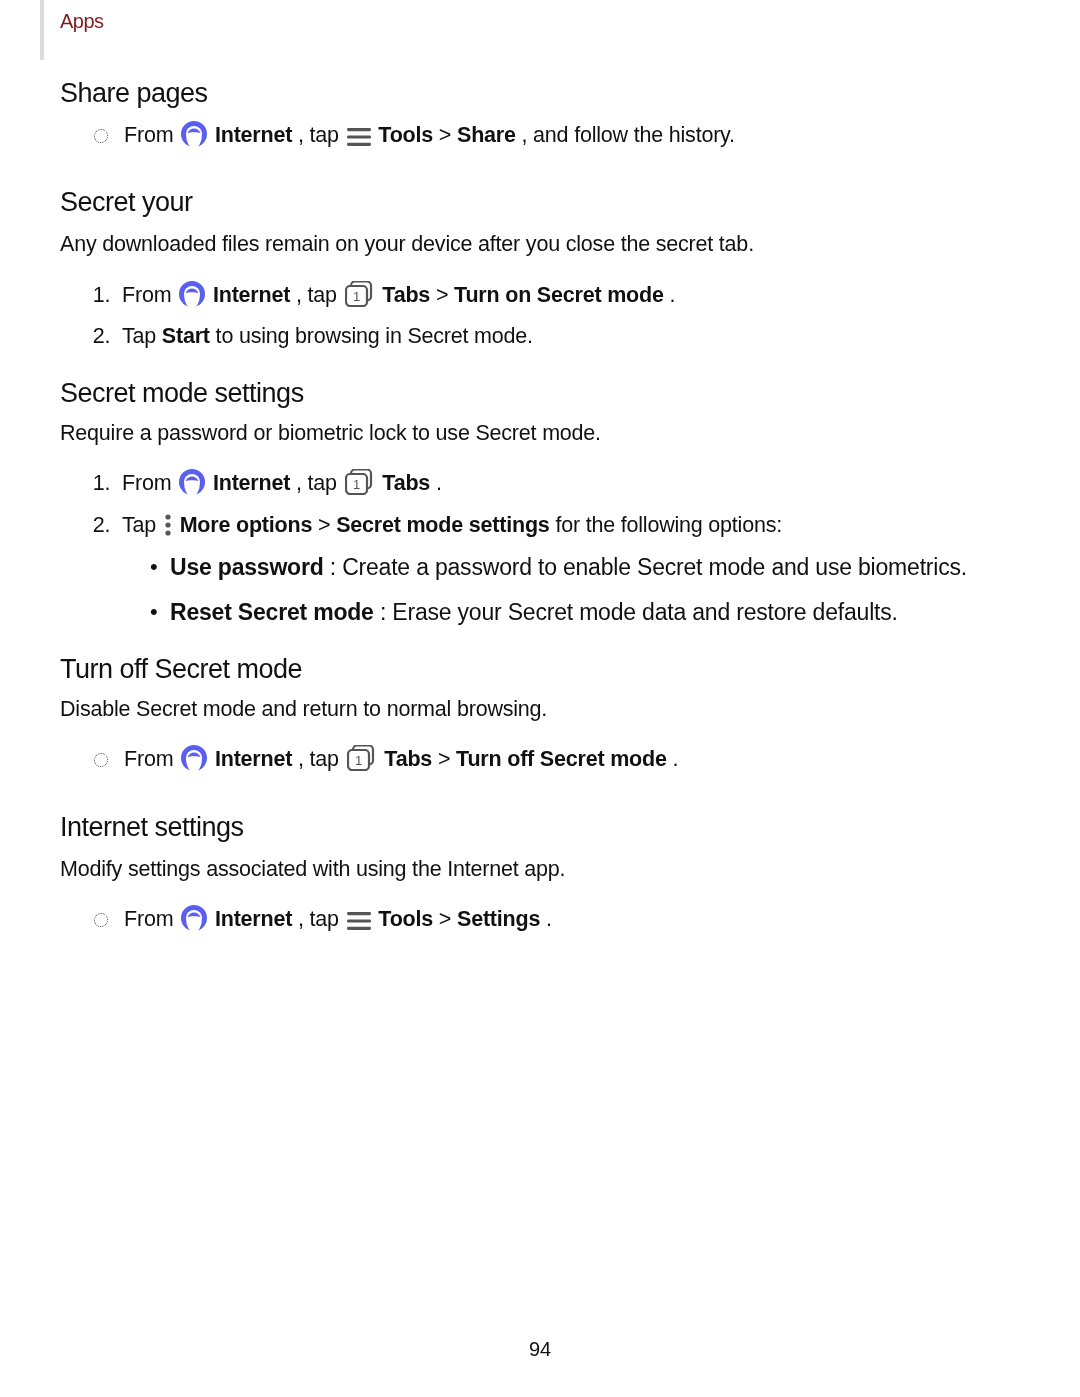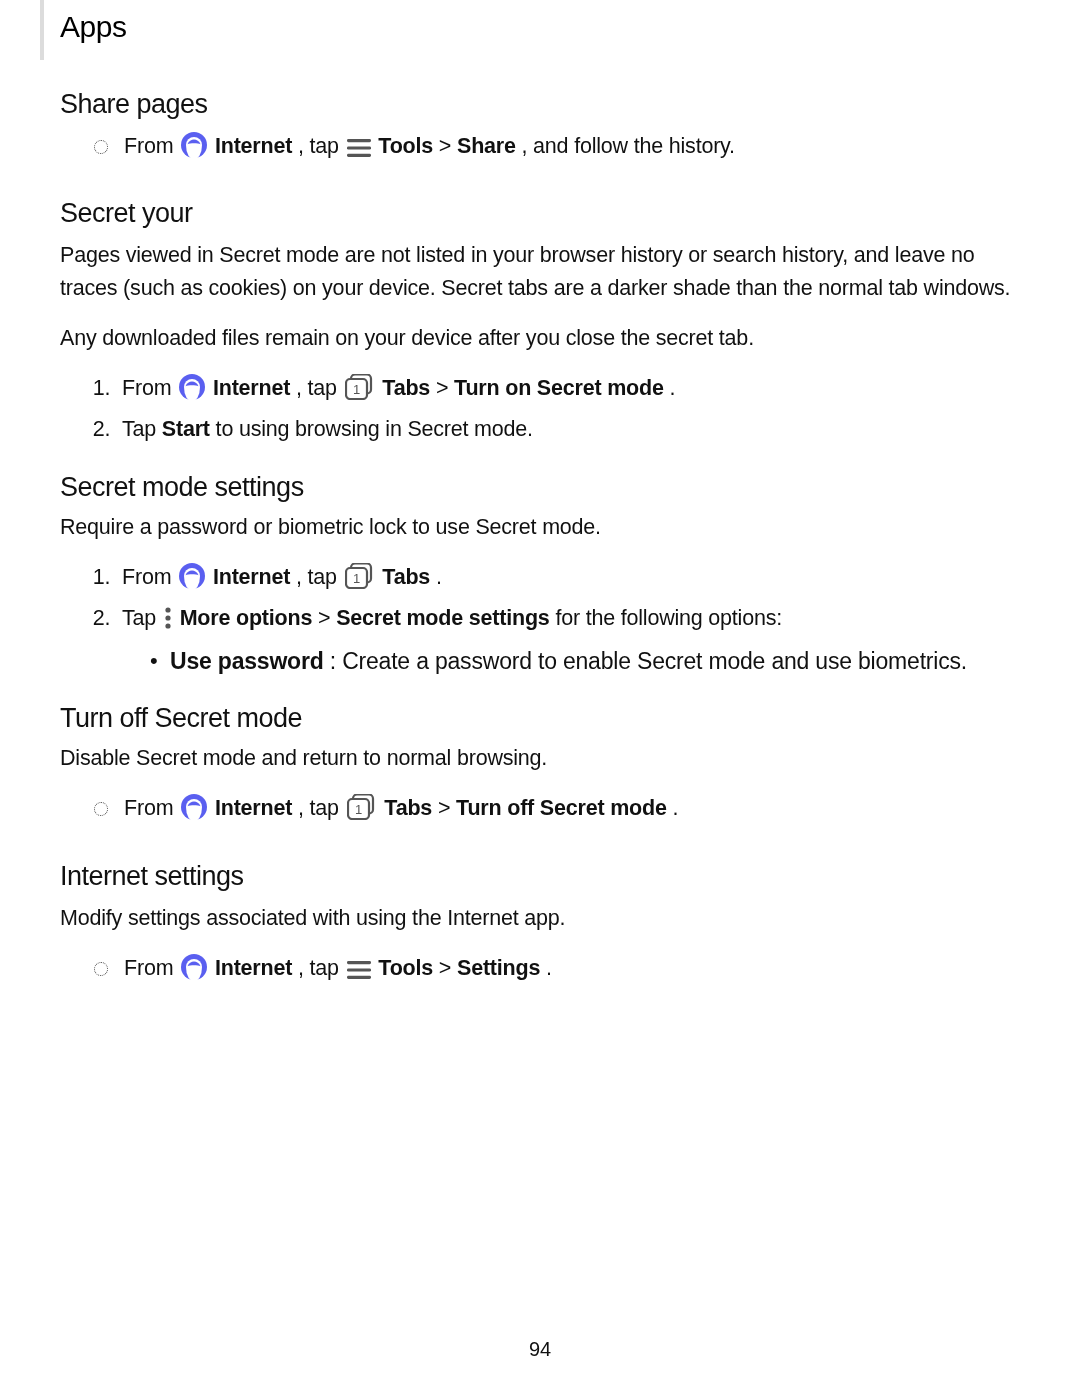--- a/index.html
+++ b/index.html
@@ -24,22 +24,22 @@
   }
   .header-rule {
     position: absolute;
     left: -20px;
     top: 0;
     width: 4px;
     height: 60px;
     background: #dcdcdc;
   }
   .header-title {
-    font-size: 30px;
-    color: #000000;
+    font-size: 20px;
+    color: #7f1d1d;
     letter-spacing: -0.5px;
     padding-left: 0;
   }
   .h1 {
     font-size: 27px;
     font-weight: 400;
     margin-top: 35px;
     margin-bottom: 10px;
     letter-spacing: -0.5px;
   }
@@ -160,21 +160,20 @@
           </svg>
       </span>
       <span class="bold"> Tools</span>
       <span> &gt; </span>
       <span class="bold">Share</span>
       <span>, and follow the history.</span>
     </li>
   </ul>
 
   <div class="h1">Secret your</div>
-  <p class="body">Pages viewed in Secret mode are not listed in your browser history or search history, and leave no traces (such as cookies) on your device. Secret tabs are a darker shade than the normal tab windows.</p>
   <p class="body">Any downloaded files remain on your device after you close the secret tab.</p>
   <ol class="num-list">
     <li>
       <span>From </span>
       <span class="icon">
         <svg width="26" height="26" viewBox="0 0 26 26">
             <circle cx="13" cy="13" r="13" fill="#5a5ff0"></circle>
             <path d="M5 13 A8 8 0 0 1 21 13 A5 9 0 0 1 5 13 Z" fill="#ffffff"></path>
             <path d="M6.5 12.2 C9 6, 17 6, 19.5 12.2 C17 11, 9 11, 6.5 12.2 Z" fill="#5a5ff0"></path>
           </svg>
@@ -235,20 +234,24 @@
       </span>
       <span class="bold"> More options</span>
       <span> &gt; </span>
       <span class="bold">Secret mode settings</span>
       <span> for the following options:</span>
       <ul class="dot-list">
         <li>
           <span class="bold">Use password</span>
           <span>: Create a password to enable Secret mode and use biometrics.</span>
         </li>
+        <li>
+          <span class="bold">Reset Secret mode</span>
+          <span>: Erase your Secret mode data and restore defaults.</span>
+        </li>
       </ul>
     </li>
   </ol>
 
   <div class="h2">Turn off Secret mode</div>
   <p class="body">Disable Secret mode and return to normal browsing.</p>
   <ul class="circ-list">
     <li>
       <span>From </span>
       <span class="icon">

